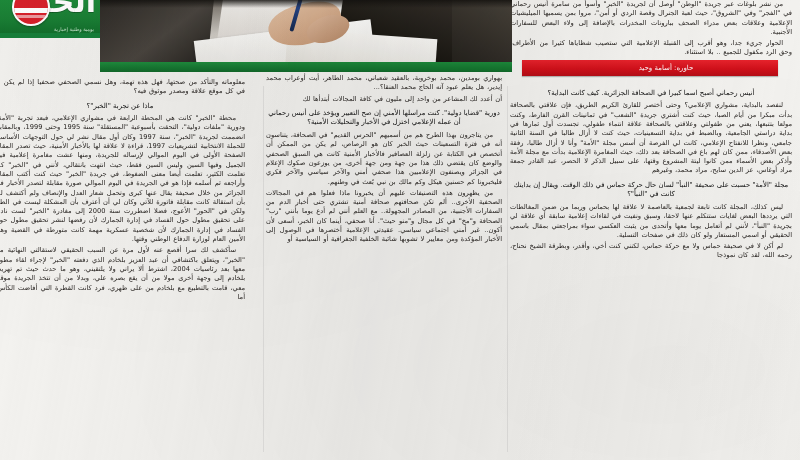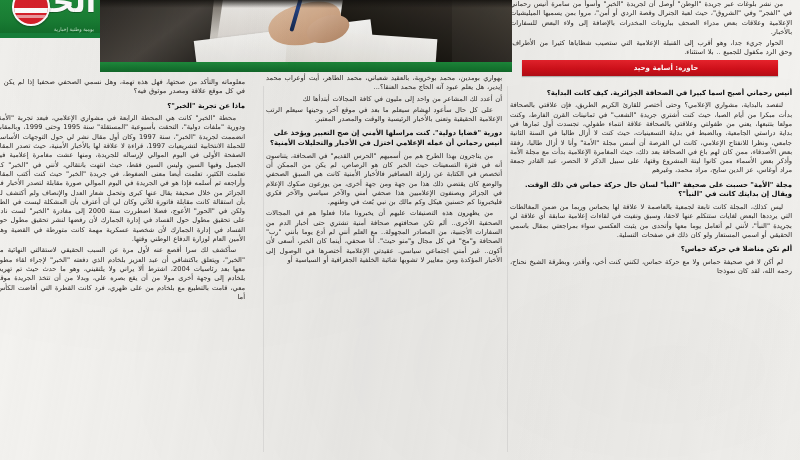--- a/index.html
+++ b/index.html
@@ -151,38 +151,38 @@
     text-justify:inter-word;
     word-spacing:0.6px;
     color:#231f1c;
     filter:blur(.12px);
   }
   .col p.indent{ text-indent:9px; }
   .col h3{
     margin:5px 0 3px 0;
     font-size:6.9px;
     line-height:9.6px;
-    font-weight:bold;
-    text-align:right;
+    font-weight:normal;
+    text-align:center;
     color:#0d0d0d;
     filter:blur(.1px);
   }
   .photo-spacer-mid{ height:74px; }
   .photo-spacer-left{ height:78px; }
 
   
   #byline-banner{
     position:absolute;right:22px;top:60px;width:256px;height:16px;
     background:linear-gradient(180deg,#e8232c 0%,#d2101a 55%,#b60d16 100%);
     box-shadow:0 1px 1px rgba(0,0,0,.25);
     display:flex;align-items:center;justify-content:center;
     z-index:20;
   }
   #byline-banner .byline-text{
-    color:#ffffff;font-size:7px;font-weight:bold;letter-spacing:.2px;
+    color:#ffffff;font-size:7px;font-weight:normal;letter-spacing:.2px;
     white-space:nowrap;filter:blur(.12px);margin-left:32px;
   }
 
   
   .banner-spacer{ height:24px; }
 
   
   .col-rule{
     position:absolute;top:86px;width:1px;height:366px;
     background:rgba(0,0,0,0.07);z-index:5;
@@ -222,36 +222,34 @@
   <div id="green-rule-right"></div>
 
   <div id="byline-banner">
     <span class="byline-text">حاوره: أسامة وحيد</span>
   </div>
 
   <div class="col-rule" id="rule-a"></div>
   <div class="col-rule" id="rule-b"></div>
 
   <div class="col" id="col-right">
-    <p class="indent">من نشر بلوغات عبر جريدة "الوطن" أوصل أن لجريدة "الخبر" وأسوأ من سامرة أنيس رحماني في "الفجر" وفي "الشروق"، حيث لعبة الجنرال وقصة الردي أو أمن"، مروا بمن يسميها الميليشيات الإعلامية وعلاقات بعض مدراء الصحف ببارونات المخدرات بالإضافة إلى ولاء البعض للسفارات بالأخبار.</p>
+    <p class="indent">من نشر بلوغات عبر جريدة "الوطن" أوصل أن لجريدة "الخبر" وأسوأ من سامرة أنيس رحماني في "الفجر" وفي "الشروق"، حيث لعبة الجنرال وقصة الردي أو أمن"، مروا بمن يسميها الميليشيات الإعلامية وعلاقات بعض مدراء الصحف ببارونات المخدرات بالإضافة إلى ولاء البعض للسفارات الأجنبية.</p>
     <p class="indent">الحوار جريء جدا، وهو أقرب إلى القنبلة الإعلامية التي ستصيب شظاياها كثيرا من الأطراف، وحق الرد مكفول للجميع .. بلا استثناء.</p>
     <div class="banner-spacer"></div>
     <h3>أنيس رحماني أصبح اسما كبيرا في الصحافة الجزائرية. كيف كانت البداية؟</h3>
     <p class="indent">لنفصد بالبداية، مشواري الإعلامي؟ وحتى أختصر للقارئ الكريم الطريق، فإن علاقتي بالصحافة بدأت مبكرا من أيام الصبا، حيث كنت أشتري جريدة "الشعب" في ثمانينات القرن الفارط، وكنت مولعا بتتبعها، يعني من طفولتي وعلاقتي بالصحافة علاقة انتماء طفولي، تجسدت أول ثمارها في بداية دراستي الجامعية، وبالضبط في بداية التسعينيات، حيث كنت لا أزال طالبا في السنة الثانية جامعي، ونظرا للانفتاح الإعلامي، كانت لي الفرصة أن أسس مجلة "الأمة" وأنا لا أزال طالبا، رفقة بعض الأصدقاء، ممن كان لهم باع في الصحافة بعد ذلك، حيث المغامرة الإعلامية بدأت مع مجلة الأمة وأذكر بعض الأسماء ممن كانوا ليتة المشروع وقتها، على سبيل الذكر لا الحصر، عبد القادر جمعة مراد أوغاس، عز الدين سايح، مراد محمد، وغيرهم</p>
     <h3>مجلة "الأمة" حسبت على صحيفة "النبأ" لسان حال حركة حماس في ذلك الوقت. ويقال إن بدايتك كانت في "النبأ"؟</h3>
     <p class="indent">ليس كذلك، المجلة كانت تابعة لجمعية بالعاصمة لا علاقة لها بحماس وربما من ضمن المغالطات التي يرددها البعض لغايات ستتكلم عنها لاحقا، وسبق ونفيت في لقاءات إعلامية سابقة أي علاقة لي بجريدة "النبأ"، لأنني لم أتعامل يوما معها وأتحدى من يثبت العكسي سواء بمراجعتي بمقال باسمي الحقيقي أو اسمي المستعار ولو كان ذلك في صفحات التسلية.</p>
-    <h3>ألم تكن مناضلا في حركة حماس؟</h3>
     <p class="indent">لم أكن لا في صحيفة حماس ولا مع حركة حماس، لكنني كنت أخي، وأقدر، وبطرقة الشيخ نحناح، رحمه الله، لقد كان نموذجا</p>
   </div>
 
   <div class="col" id="col-mid">
     <div class="photo-spacer-mid"></div>
     <p>بهواري بومدين، محمد بوخروبة، بالعقيد شعباني، محمد الطاهر، أيت أوعراب محمد إيدير، هل يعلم عبود آته الحاج محمد العنقا؟...</p>
     <p>أن أعدد لك المشاعر من واحد إلى مليون في كافة المجالات أبتدأها لك</p>
-    <p class="indent">على كل حال سأعود لهشام سيعلم ما بعد في موقع آخر، وحينها سيعلم الرتب الإعلامية الحقيقية وتعنى بالأخبار الرئيسية والوقت والمصدر المعتبر.</p>
     <h3>دورية "قضايا دولية". كنت مراسلها الأمني إن صح التعبير ويؤخذ على أنيس رحماني أن عمله الإعلامي اختزل في الأخبار والتحليلات الأمنية؟</h3>
     <p class="indent">من يتاجرون بهذا الطرح هم من أسميهم "الحرس القديم" في الصحافة، يتناسون أنه في فترة التسعينات حيث الخبر كان هو الرصاص، لم يكن من الممكن أن أتخصص في الكتابة عن زلزلة العصافير فالأخبار الأمنية كانت هي السبق الصحفي والوضع كان يقتضي ذلك هذا من جهة ومن جهة أخرى، من يوزعون صكوك الإعلام في الجزائر ويصنفون الإعلاميين هذا صحفي أمني والآخر سياسي والآخر فكري فليخبرونا كم حسنين هيكل وكم مالك بن نبي بُعث في وطنهم.</p>
     <p class="indent">من يظهرون هذه التصنيفات عليهم أن يخبرونا ماذا فعلوا هم في المجالات الصحفية الأخرى.. ألم تكن صحافتهم صحافة أمنية تشتري حتى أخبار الدم من السفارات الأجنبية، من المصادر المجهولة.. مع العلم أنني لم أدع يوما بأنني "رب" الصحافة و"مخ" في كل مجال و"منو حيث". أنا صحفي، أينما كان الخبر، أسعى لأن أكون.. غير أمني اجتماعي سياسي. عقيدتي الإعلامية أختصرها في الوصول إلى الأخبار المؤكدة ومن معايير لا تشوبها شائبة الخلفية الجغرافية أو السياسية أو</p>
   </div>
 
   <div class="col" id="col-left">
     <div class="photo-spacer-left"></div>
     <p>معلوماته والتأكد من صحتها، فهل هذه تهمة، وهل نسمي الصحفي صحفيا إذا لم يكن له في كل موقع علاقة ومصدر موثوق فيه؟</p>
     <h3>ماذا عن تجربة "الخبر"؟</h3>
     <p class="indent">محطة "الخبر" كانت هي المحطة الرابعة في مشواري الإعلامي، فبعد تجربة "الأمة" ودورية "ملفات دولية"، التحقت بأسبوعية "المستقلة" سنة 1995 وحتى 1999، وبالمقابل انضممت لجريدة "الخبر"، سنة 1997 وكان أول مقال نشر لي حول التوجهات الأساسية للحملة الانتخابية لتشريعيات 1997، قراءة لا علاقة لها بالأخبار الأمنية، حيث تصدر المقال الصفحة الأولى في اليوم الموالي لإرساله للجريدة، ومنها عشت مغامرة إعلامية فيها الجميل وفيها السين وليس السين فقط، حيث انتهت بانتقالي، لأنني في "الخبر" كما تعلمت الكثير، تعلمت أيضا معنى الضغوط، في جريدة "الخبر" حيث كنت أكتب المقال وأراجعه ثم أسلمه فإذا هو في الجريدة في اليوم الموالي صورة مقابلة لتصدر الأخبار في الجزائر من خلال صحيفة يقال عنها كبرى وتحمل شعار العدل والإنصاف ولم أكتشف لله بأن استقالة كانت مقابلة فاتورة للآتي وكان لي أن أعترف بأن المشكلة ليست في الطل ولكن في "الحور" الأعوج، فضلا اضطررت سنة 2000 إلى مغادرة "الخبر" لست نادما على تحقيق مطول حول الفساد في إدارة الجمارك لأن رفضها لنشر تحقيق مطول حول الفساد في إدارة الجمارك لأن شخصية عسكرية مهمة كانت متورطة في القضية وهي الأمين العام لوزارة الدفاع الوطني وقتها.</p>

